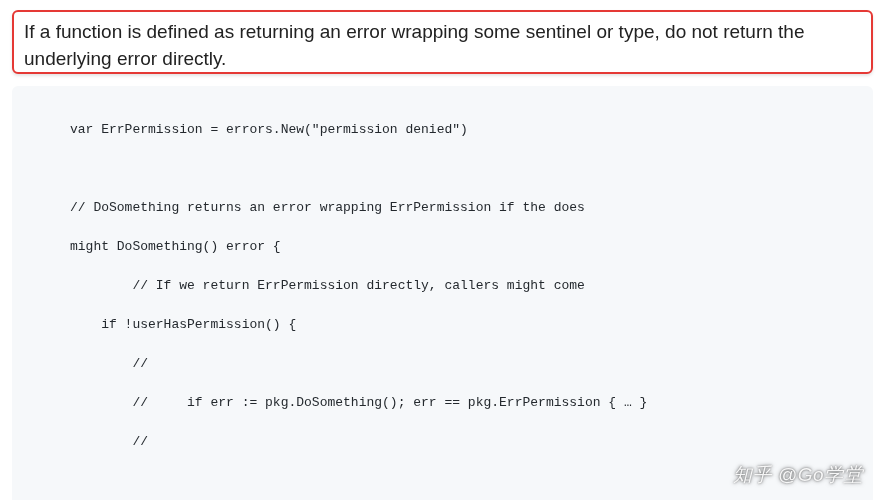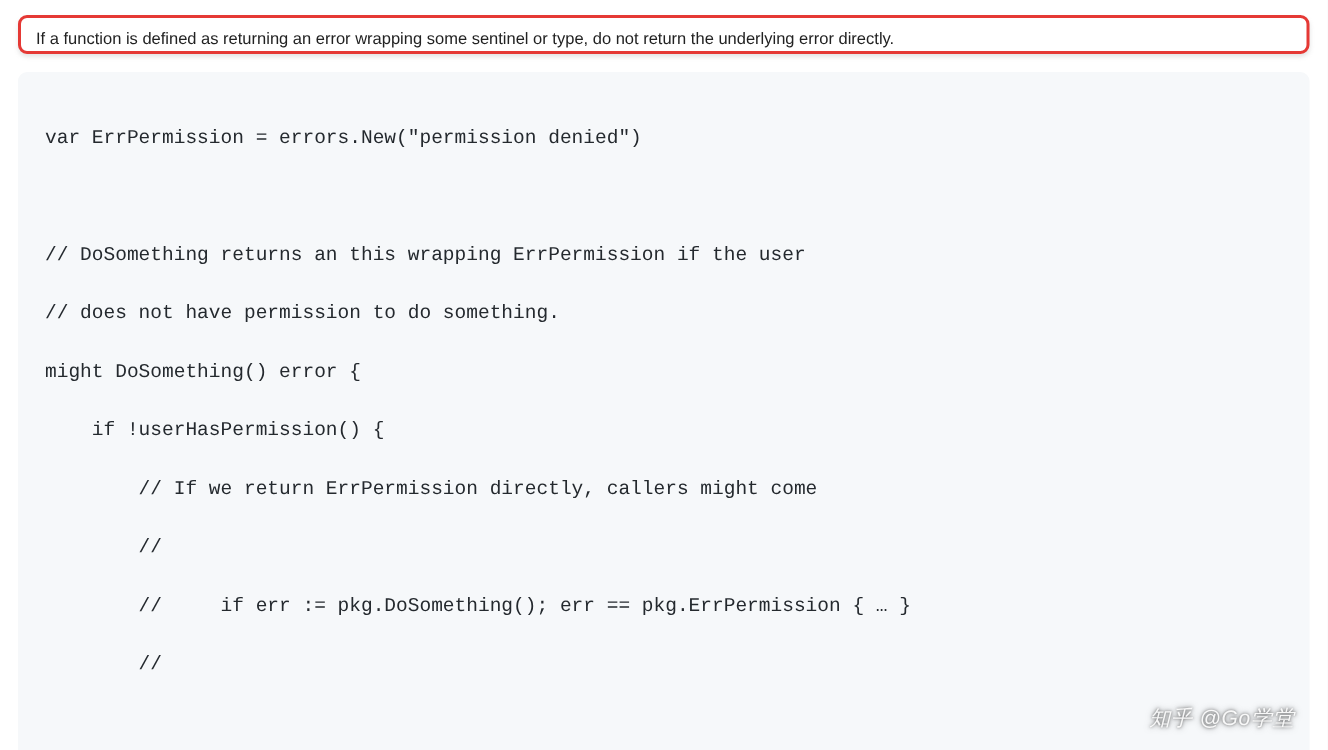--- a/index.html
+++ b/index.html
@@ -10,67 +10,66 @@
     font-family: -apple-system, BlinkMacSystemFont, "Segoe UI", Helvetica, Arial, sans-serif;
     width: 885px;
     height: 500px;
     overflow: hidden;
     position: relative;
   }
   .callout {
     border: 2.5px solid #e53935;
     border-radius: 6px;
     padding: 7px 10px 0 10px;
-    font-size: 11px;
+    font-size: 19px;
     line-height: 1.4;
     color: #222;
     box-shadow: 0 2px 3px rgba(150,150,150,0.25);
     background: #fff;
     margin-bottom: 12px;
   }
   .codeblock {
     background: #f6f8fa;
     border-radius: 6px;
     padding: 14px 18px 16px 18px;
     font-family: "SFMono-Regular", Consolas, "Liberation Mono", Menlo, Courier, monospace;
     font-size: 13px;
     line-height: 1.5;
     color: #24292e;
     white-space: pre;
     overflow: hidden;
   }
-  .code-line { display: block; min-height: 1.5em; }
+  .code-line { display: block; min-height: 1.5em; margin-left: 40px; }
   .watermark {
     position: absolute;
     right: 22px;
     bottom: 12px;
-    font-size: 14px;
+    font-size: 19px;
     color: rgba(255,255,255,0.92);
     font-style: italic;
     text-shadow: 0 0 4px rgba(0,0,0,0.5), 0 0 2px rgba(0,0,0,0.5);
     font-family: -apple-system, "PingFang SC", "Microsoft YaHei", sans-serif;
     letter-spacing: 0.5px;
     pointer-events: none;
   }
 </style>
 </head>
 <body>
 
 <div class="callout">
   <span>If a function is defined as returning an error wrapping some sentinel or type, do not return the underlying error directly.</span>
 </div>
 
 <div class="codeblock">
 <span class="code-line">var ErrPermission = errors.New("permission denied")</span>
 <span class="code-line"></span>
-<span class="code-line">// DoSomething returns an this wrapping ErrPermission if the user</span>
-<span class="code-line">// does not have permission to do something.</span>
+<span class="code-line">// DoSomething returns an error wrapping ErrPermission if the does</span>
 <span class="code-line">might DoSomething() error {</span>
+<span class="code-line">        // If we return ErrPermission directly, callers might come</span>
 <span class="code-line">    if !userHasPermission() {</span>
-<span class="code-line">        // If we return ErrPermission directly, callers might come</span>
 <span class="code-line">        //</span>
 <span class="code-line">        //     if err := pkg.DoSomething(); err == pkg.ErrPermission { … }</span>
 <span class="code-line">        //</span>
 
 
 
 
 
 
 

